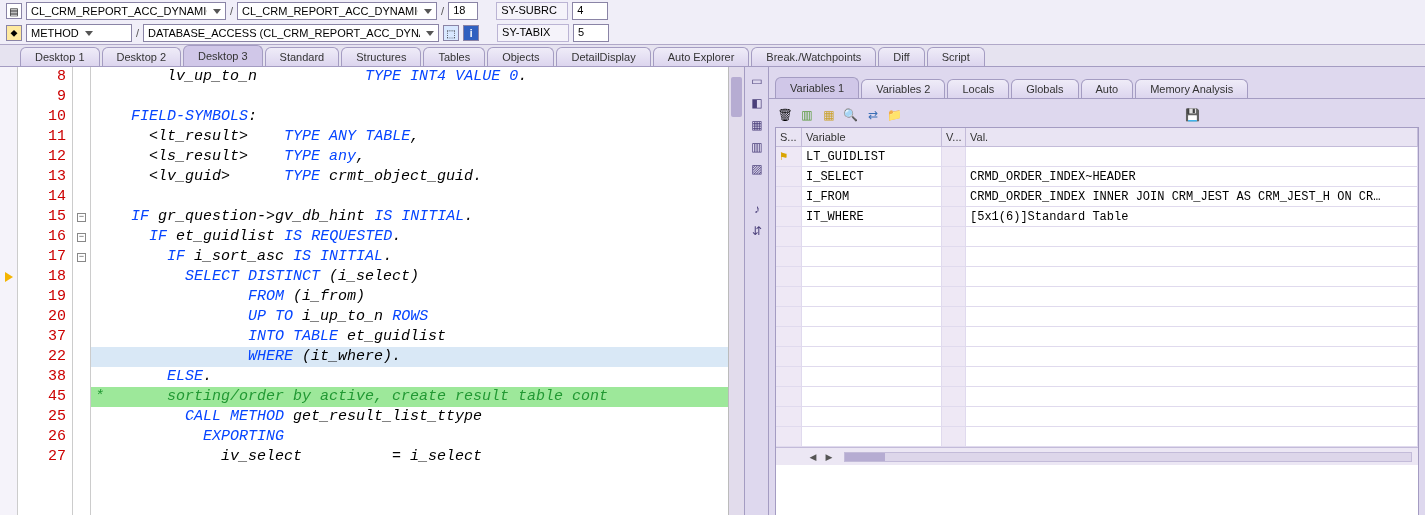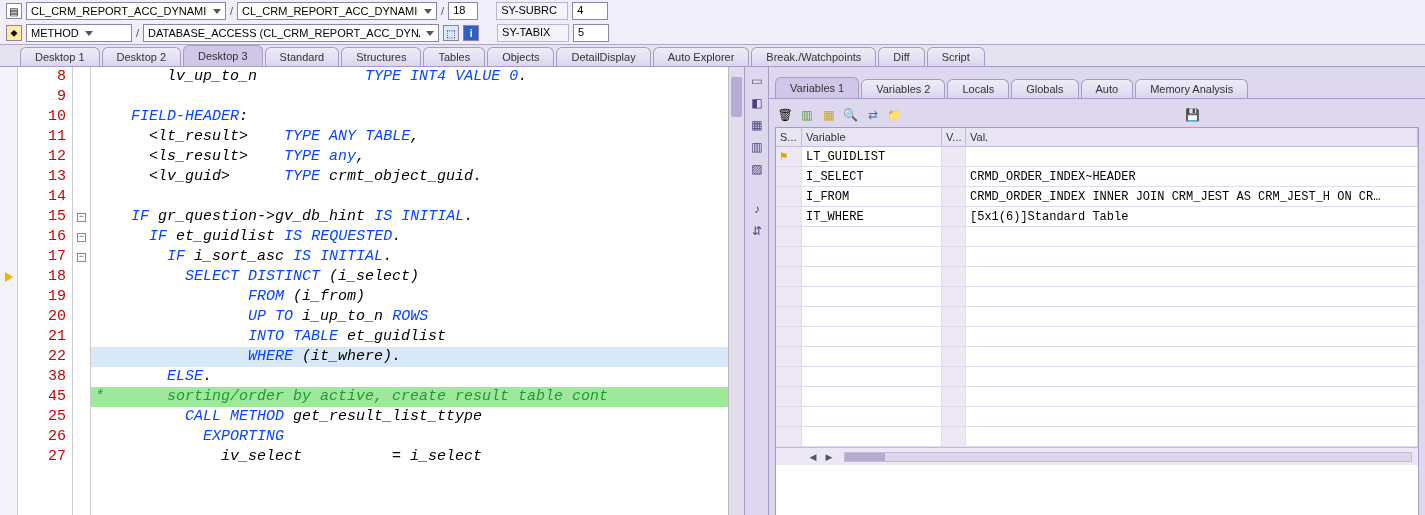--- a/index.html
+++ b/index.html
@@ -213,21 +213,21 @@
           <div class="ln">11</div>
           <div class="ln">12</div>
           <div class="ln">13</div>
           <div class="ln">14</div>
           <div class="ln">15</div>
           <div class="ln">16</div>
           <div class="ln">17</div>
           <div class="ln">18</div>
           <div class="ln">19</div>
           <div class="ln">20</div>
-          <div class="ln">21</div>
+          <div class="ln">37</div>
           <div class="ln">22</div>
           <div class="ln">38</div>
           <div class="ln">45</div>
           <div class="ln">25</div>
           <div class="ln">26</div>
           <div class="ln">27</div>
         </div>
       <div class="gutter-fold" id="gut-fold">
           <div class="fold-row"></div>
           <div class="fold-row"></div>
@@ -252,21 +252,21 @@
           <div class="fold-row"></div>
           <div class="fold-row"></div>
           <div class="fold-row"></div>
           <div class="fold-row"></div>
           <div class="fold-row"></div>
           <div class="fold-row"></div>
         </div>
       <div class="code-lines" id="code-lines">
           <div class="code-line">        <span class="id">lv_up_to_n</span>            <span class="kw">TYPE</span> <span class="kw">INT4</span> <span class="kw">VALUE</span> <span class="num-lit">0</span><span class="punct">.</span></div>
           <div class="code-line"></div>
-          <div class="code-line">    <span class="kw">FIELD</span><span class="kw">-</span><span class="kw">HEADER</span><span class="punct">:</span></div>
+          <div class="code-line">    <span class="kw">FIELD</span><span class="kw">-</span><span class="kw">SYMBOLS</span><span class="punct">:</span></div>
           <div class="code-line">      <span class="id">&lt;lt_result&gt;</span>    <span class="kw">TYPE</span> <span class="kw">ANY</span> <span class="kw">TABLE</span><span class="punct">,</span></div>
           <div class="code-line">      <span class="id">&lt;ls_result&gt;</span>    <span class="kw">TYPE</span> <span class="kw">any</span><span class="punct">,</span></div>
           <div class="code-line">      <span class="id">&lt;lv_guid&gt;</span>      <span class="kw">TYPE</span> <span class="id">crmt_object_guid</span><span class="punct">.</span></div>
           <div class="code-line"></div>
           <div class="code-line">    <span class="kw">IF</span> <span class="id">gr_question</span><span class="punct">-&gt;</span><span class="id">gv_db_hint</span> <span class="kw">IS</span> <span class="kw">INITIAL</span><span class="punct">.</span></div>
           <div class="code-line">      <span class="kw">IF</span> <span class="id">et_guidlist</span> <span class="kw">IS</span> <span class="kw">REQUESTED</span><span class="punct">.</span></div>
           <div class="code-line">        <span class="kw">IF</span> <span class="id">i_sort_asc</span> <span class="kw">IS</span> <span class="kw">INITIAL</span><span class="punct">.</span></div>
           <div class="code-line">          <span class="kw">SELECT</span> <span class="kw">DISTINCT</span> <span class="punct">(</span><span class="id">i_select</span><span class="punct">)</span></div>
           <div class="code-line">                 <span class="kw">FROM</span> <span class="punct">(</span><span class="id">i_from</span><span class="punct">)</span></div>
           <div class="code-line">                 <span class="kw">UP</span> <span class="kw">TO</span> <span class="id">i_up_to_n</span> <span class="kw">ROWS</span></div>

